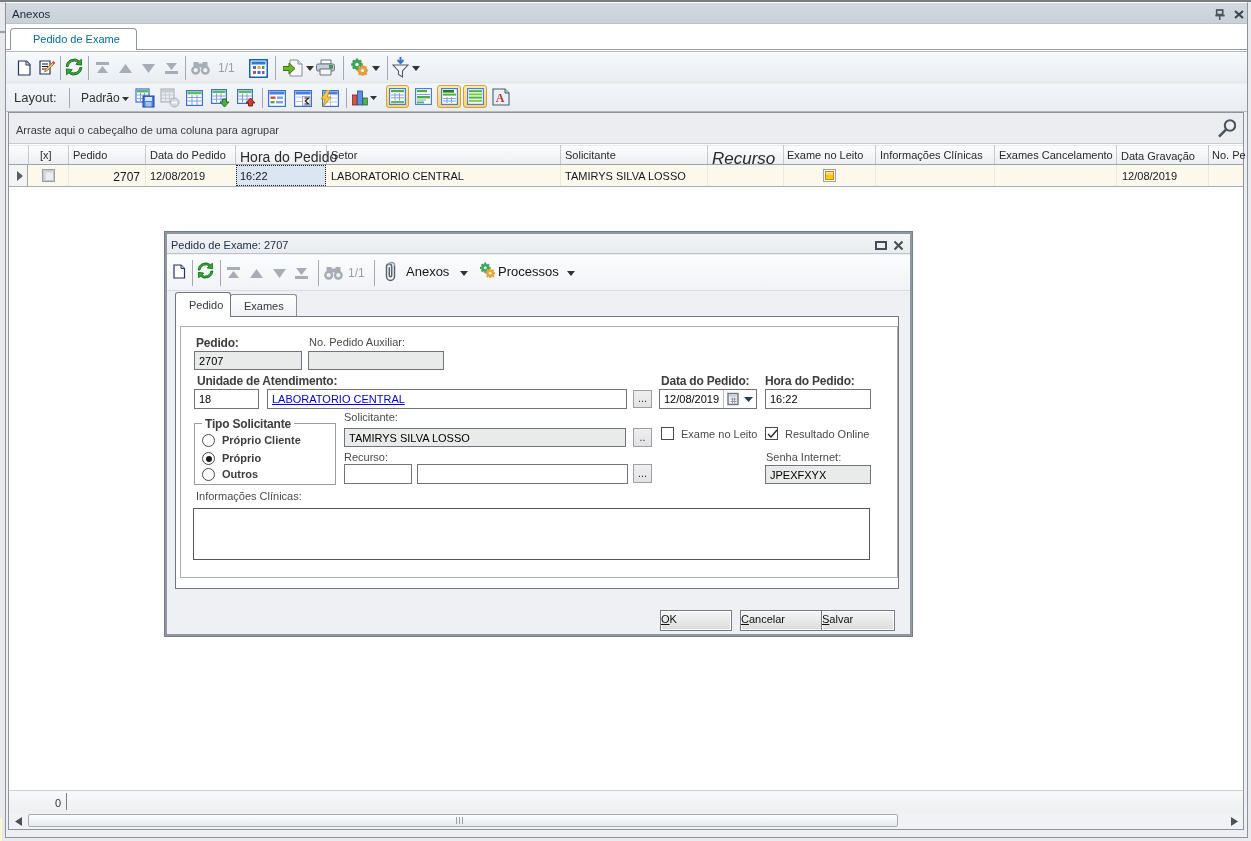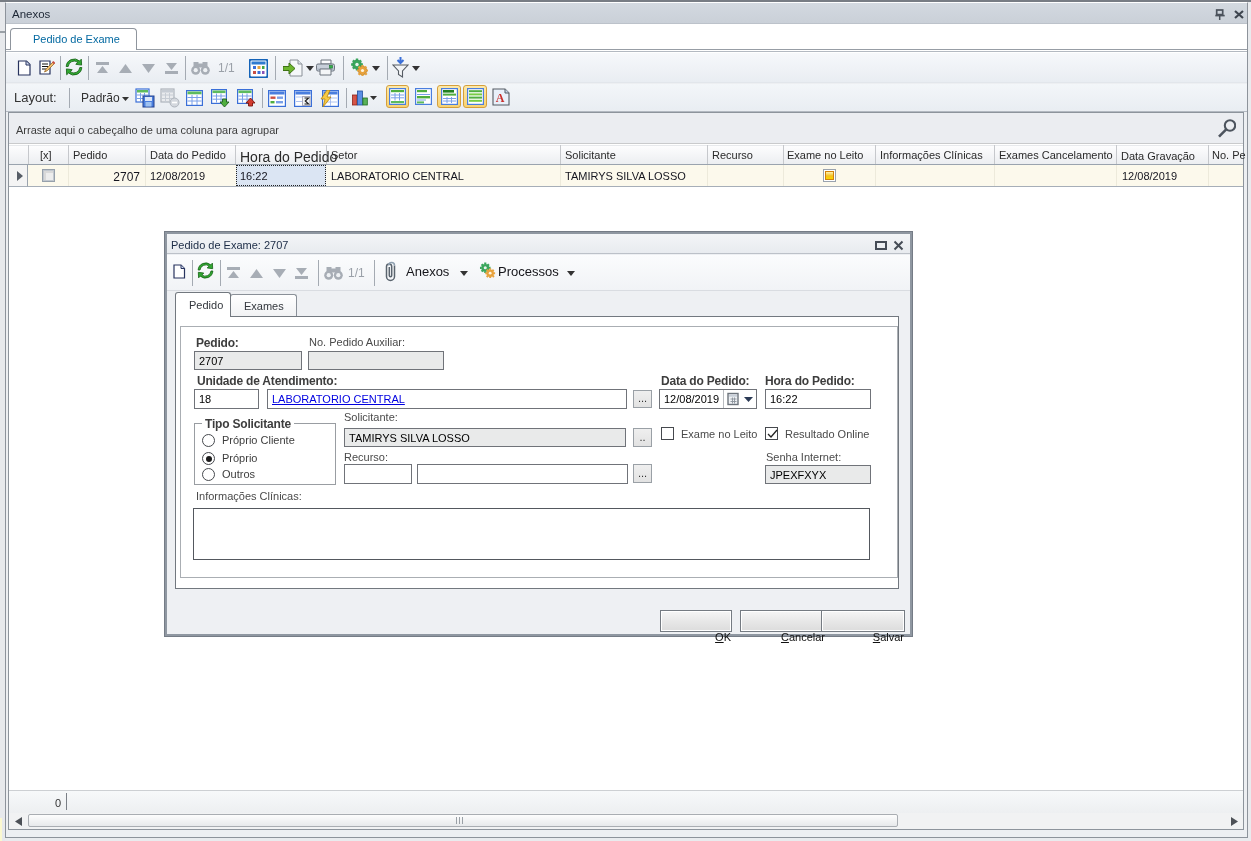--- a/index.html
+++ b/index.html
@@ -7,23 +7,23 @@
        background:#e9ebee;font-family:"Liberation Sans",sans-serif;}
   .ab{position:absolute;box-sizing:border-box;}
   .t{position:absolute;white-space:nowrap;font-family:"Liberation Sans",sans-serif;}
   .sep1{position:absolute;width:1px;background:#a4aab2;}
   .fld{position:absolute;box-sizing:border-box;border:1px solid #707379;background:#fff;
        font:11px "Liberation Sans",sans-serif;color:#000;padding:3px 0 0 4px;overflow:hidden;white-space:nowrap;}
   .ro{background:#e9eaea;}
   .dots{position:absolute;box-sizing:border-box;border:1px solid #9aa0a6;background:linear-gradient(#efefef,#e2e2e2);
         font:11px "Liberation Sans",sans-serif;color:#333;text-align:center;line-height:9px;}
   .btn3{position:absolute;box-sizing:border-box;border:1px solid #757b82;background:linear-gradient(#f6f6f6,#e9e9e9 45%,#dcdcdc);
-        font:11px "Liberation Sans",sans-serif;color:#111;text-align:right;padding-top:20px;box-shadow:inset 0 0 0 1px #fff;}
+        font:11px "Liberation Sans",sans-serif;color:#111;text-align:left;padding-top:2px;box-shadow:inset 0 0 0 1px #fff;}
   .bl{font-weight:bold;color:#3d3d3d;font-size:12px;letter-spacing:-0.2px;}
-  .bl2{font-weight:normal;color:#3d3d3d;font-size:11px;}
+  .bl2{font-weight:bold;color:#3d3d3d;font-size:11px;}
   .rl{color:#4a4a4a;font-size:11px;}
 </style>
 </head>
 <body>
 
 <div class="ab" style="left:0;top:0;width:1251px;height:2px;background:#787d84;"></div>
 <div class="ab" style="left:0;top:2px;width:5px;height:839px;background:#e7e9ec;"></div>
 <div class="ab" style="left:0;top:31px;width:5px;height:2px;background:#9aa0a6;"></div>
 <div class="ab" style="left:0;top:818px;width:2px;height:23px;background:#fbf8d0;"></div>
 
@@ -302,21 +302,21 @@
 <div class="ab" style="left:994px;top:145px;width:1px;height:19px;background:#c6c8cc;"></div>
 <div class="ab" style="left:1116px;top:145px;width:1px;height:19px;background:#c6c8cc;"></div>
 <div class="ab" style="left:1208px;top:145px;width:1px;height:19px;background:#c6c8cc;"></div>
 
 <div class="t" style="left:40px;top:149px;font-size:11px;color:#2a2a2a;">[x]</div>
 <div class="t" style="left:73px;top:149px;font-size:11px;color:#2a2a2a;">Pedido</div>
 <div class="t" style="left:150px;top:149px;font-size:11px;color:#2a2a2a;">Data do Pedido</div>
 <div class="t" style="left:240px;top:149px;font-size:14px;color:#2a2a2a;">Hora do Pedido</div>
 <div class="t" style="left:331px;top:149px;font-size:11px;color:#2a2a2a;">Setor</div>
 <div class="t" style="left:565px;top:149px;font-size:11px;color:#2a2a2a;">Solicitante</div>
-<div class="t" style="left:712px;top:149px;font-size:11px;color:#2a2a2a;">Recurso</div>
+<div class="t" style="left:712px;top:149px;font-size:17px;color:#2a2a2a;font-style:italic;">Recurso</div>
 <div class="t" style="left:787px;top:149px;font-size:11px;color:#2a2a2a;">Exame no Leito</div>
 <div class="t" style="left:880px;top:149px;font-size:11px;color:#2a2a2a;">Informações Clínicas</div>
 <div class="t" style="left:999px;top:149px;font-size:11px;color:#2a2a2a;">Exames Cancelamento</div>
 <div class="t" style="left:1121px;top:150px;font-size:11px;color:#2a2a2a;">Data Gravação</div>
 <div class="t" style="left:1212px;top:149px;font-size:11px;color:#2a2a2a;">No. Pe</div>
 
 <div class="ab" style="left:28px;top:165px;width:1215px;height:22px;background:#fcf9ec;border-bottom:1px solid #a6aeb8;"></div>
 
 <div class="ab" style="left:9px;top:165px;width:19px;height:22px;background:#f4f4f4;border-right:1px solid #9aa3ae;border-bottom:1px solid #a6aeb8;"></div>
 <svg class="ab" style="left:17px;top:171px;" width="6" height="10" viewBox="0 0 6 10">
@@ -505,14 +505,14 @@
 <div class="fld" style="left:417px;top:464px;width:211px;height:20px;"></div>
 <div class="dots" style="left:633px;top:464px;width:19px;height:19px;padding-top:4px;">...</div>
 <div class="t rl" style="left:766px;top:451px;">Senha Internet:</div>
 <div class="fld ro" style="left:765px;top:465px;width:106px;height:19px;">JPEXFXYX</div>
 
 <div class="t rl" style="left:196px;top:490px;">Informações Clínicas:</div>
 <div class="fld" style="left:193px;top:508px;width:677px;height:52px;border-color:#54585e;"></div>
 
 <div class="btn3" style="left:660px;top:610px;width:72px;height:21px;"><u>O</u>K</div>
 <div class="btn3" style="left:740px;top:610px;width:86px;height:21px;"><u>C</u>ancelar</div>
-<div class="btn3" style="left:821px;top:610px;width:84px;height:21px;"><u>S</u>alvar</div>
+<div class="btn3" style="left:821px;top:610px;width:74px;height:21px;"><u>S</u>alvar</div>
 </div>
 
 </body></html>

